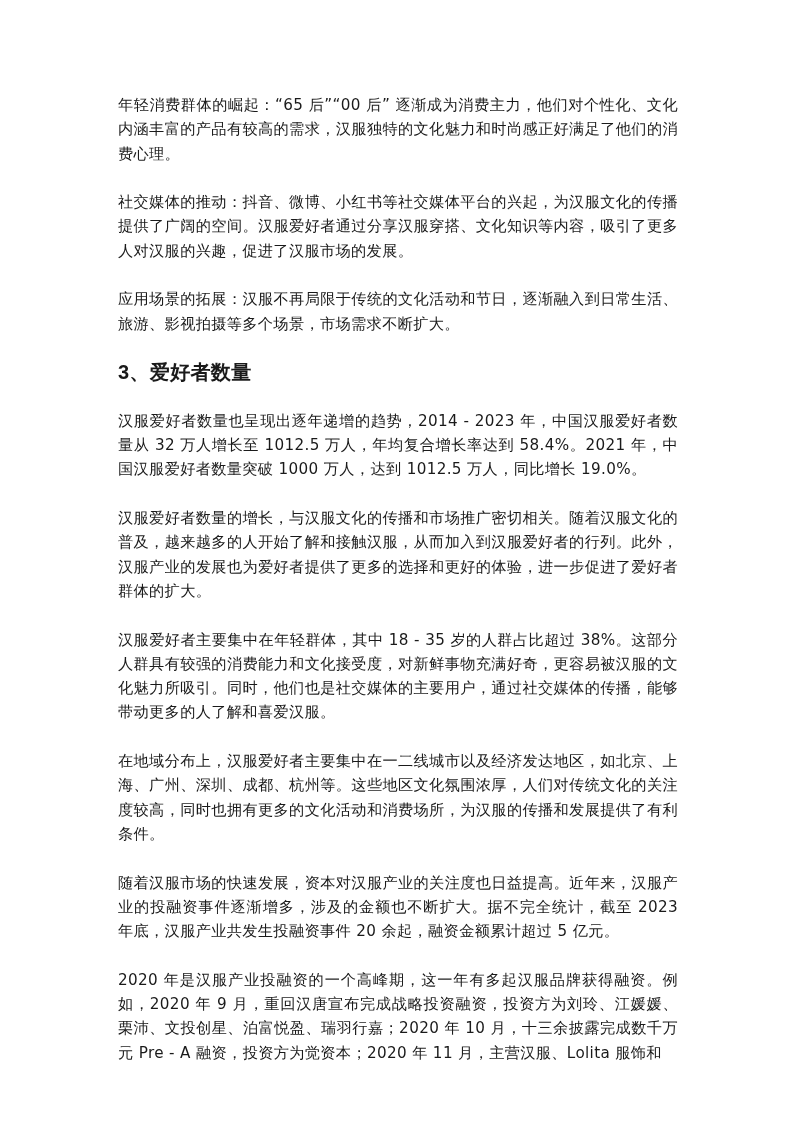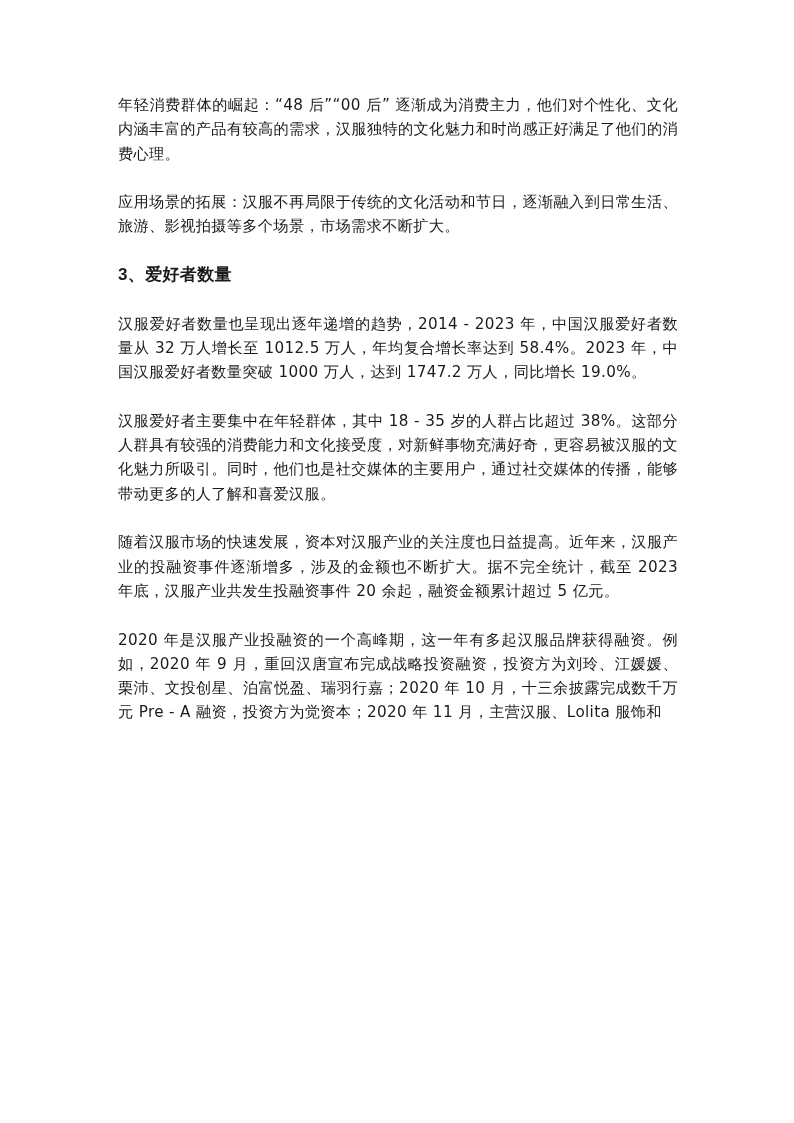--- a/index.html
+++ b/index.html
@@ -14,29 +14,32 @@
     line-height: 24.3px;
     color: #1a1a1a;
     text-align: justify;
     letter-spacing: 0.35px;
   }
   .p { margin: 0 0 24.3px 0; }
   .h {
     margin: 0 0 24.3px 0;
     font-weight: bold;
     font-family: "Liberation Sans", "DejaVu Sans", sans-serif;
-    font-size: 17px;
+    font-size: 20px;
   }
 </style>
 </head>
 <body>
 
 <div class="page">
-  <p class="p">年轻消费群体的崛起：“48 后”“00 后” 逐渐成为消费主力，他们对个性化、文化内涵丰富的产品有较高的需求，汉服独特的文化魅力和时尚感正好满足了他们的消费心理。</p>
+  <p class="p">年轻消费群体的崛起：“65 后”“00 后” 逐渐成为消费主力，他们对个性化、文化内涵丰富的产品有较高的需求，汉服独特的文化魅力和时尚感正好满足了他们的消费心理。</p>
+  <p class="p">社交媒体的推动：抖音、微博、小红书等社交媒体平台的兴起，为汉服文化的传播提供了广阔的空间。汉服爱好者通过分享汉服穿搭、文化知识等内容，吸引了更多人对汉服的兴趣，促进了汉服市场的发展。</p>
   <p class="p">应用场景的拓展：汉服不再局限于传统的文化活动和节日，逐渐融入到日常生活、旅游、影视拍摄等多个场景，市场需求不断扩大。</p>
 
   <h3 class="h">3、爱好者数量</h3>
-  <p class="p">汉服爱好者数量也呈现出逐年递增的趋势，2014 - 2023 年，中国汉服爱好者数量从 32 万人增长至 1012.5 万人，年均复合增长率达到 58.4%。2023 年，中国汉服爱好者数量突破 1000 万人，达到 1747.2 万人，同比增长 19.0%。</p>
+  <p class="p">汉服爱好者数量也呈现出逐年递增的趋势，2014 - 2023 年，中国汉服爱好者数量从 32 万人增长至 1012.5 万人，年均复合增长率达到 58.4%。2021 年，中国汉服爱好者数量突破 1000 万人，达到 1012.5 万人，同比增长 19.0%。</p>
+  <p class="p">汉服爱好者数量的增长，与汉服文化的传播和市场推广密切相关。随着汉服文化的普及，越来越多的人开始了解和接触汉服，从而加入到汉服爱好者的行列。此外，汉服产业的发展也为爱好者提供了更多的选择和更好的体验，进一步促进了爱好者群体的扩大。</p>
   <p class="p">汉服爱好者主要集中在年轻群体，其中 18 - 35 岁的人群占比超过 38%。这部分人群具有较强的消费能力和文化接受度，对新鲜事物充满好奇，更容易被汉服的文化魅力所吸引。同时，他们也是社交媒体的主要用户，通过社交媒体的传播，能够带动更多的人了解和喜爱汉服。</p>
+  <p class="p">在地域分布上，汉服爱好者主要集中在一二线城市以及经济发达地区，如北京、上海、广州、深圳、成都、杭州等。这些地区文化氛围浓厚，人们对传统文化的关注度较高，同时也拥有更多的文化活动和消费场所，为汉服的传播和发展提供了有利条件。</p>
 
   <p class="p">随着汉服市场的快速发展，资本对汉服产业的关注度也日益提高。近年来，汉服产业的投融资事件逐渐增多，涉及的金额也不断扩大。据不完全统计，截至 2023 年底，汉服产业共发生投融资事件 20 余起，融资金额累计超过 5 亿元。</p>
   <p class="p">2020 年是汉服产业投融资的一个高峰期，这一年有多起汉服品牌获得融资。例如，2020 年 9 月，重回汉唐宣布完成战略投资融资，投资方为刘玲、江媛媛、栗沛、文投创星、泊富悦盈、瑞羽行嘉；2020 年 10 月，十三余披露完成数千万元 Pre - A 融资，投资方为觉资本；2020 年 11 月，主营汉服、Lolita 服饰和</p>
 </div>
 
 </body></html>

